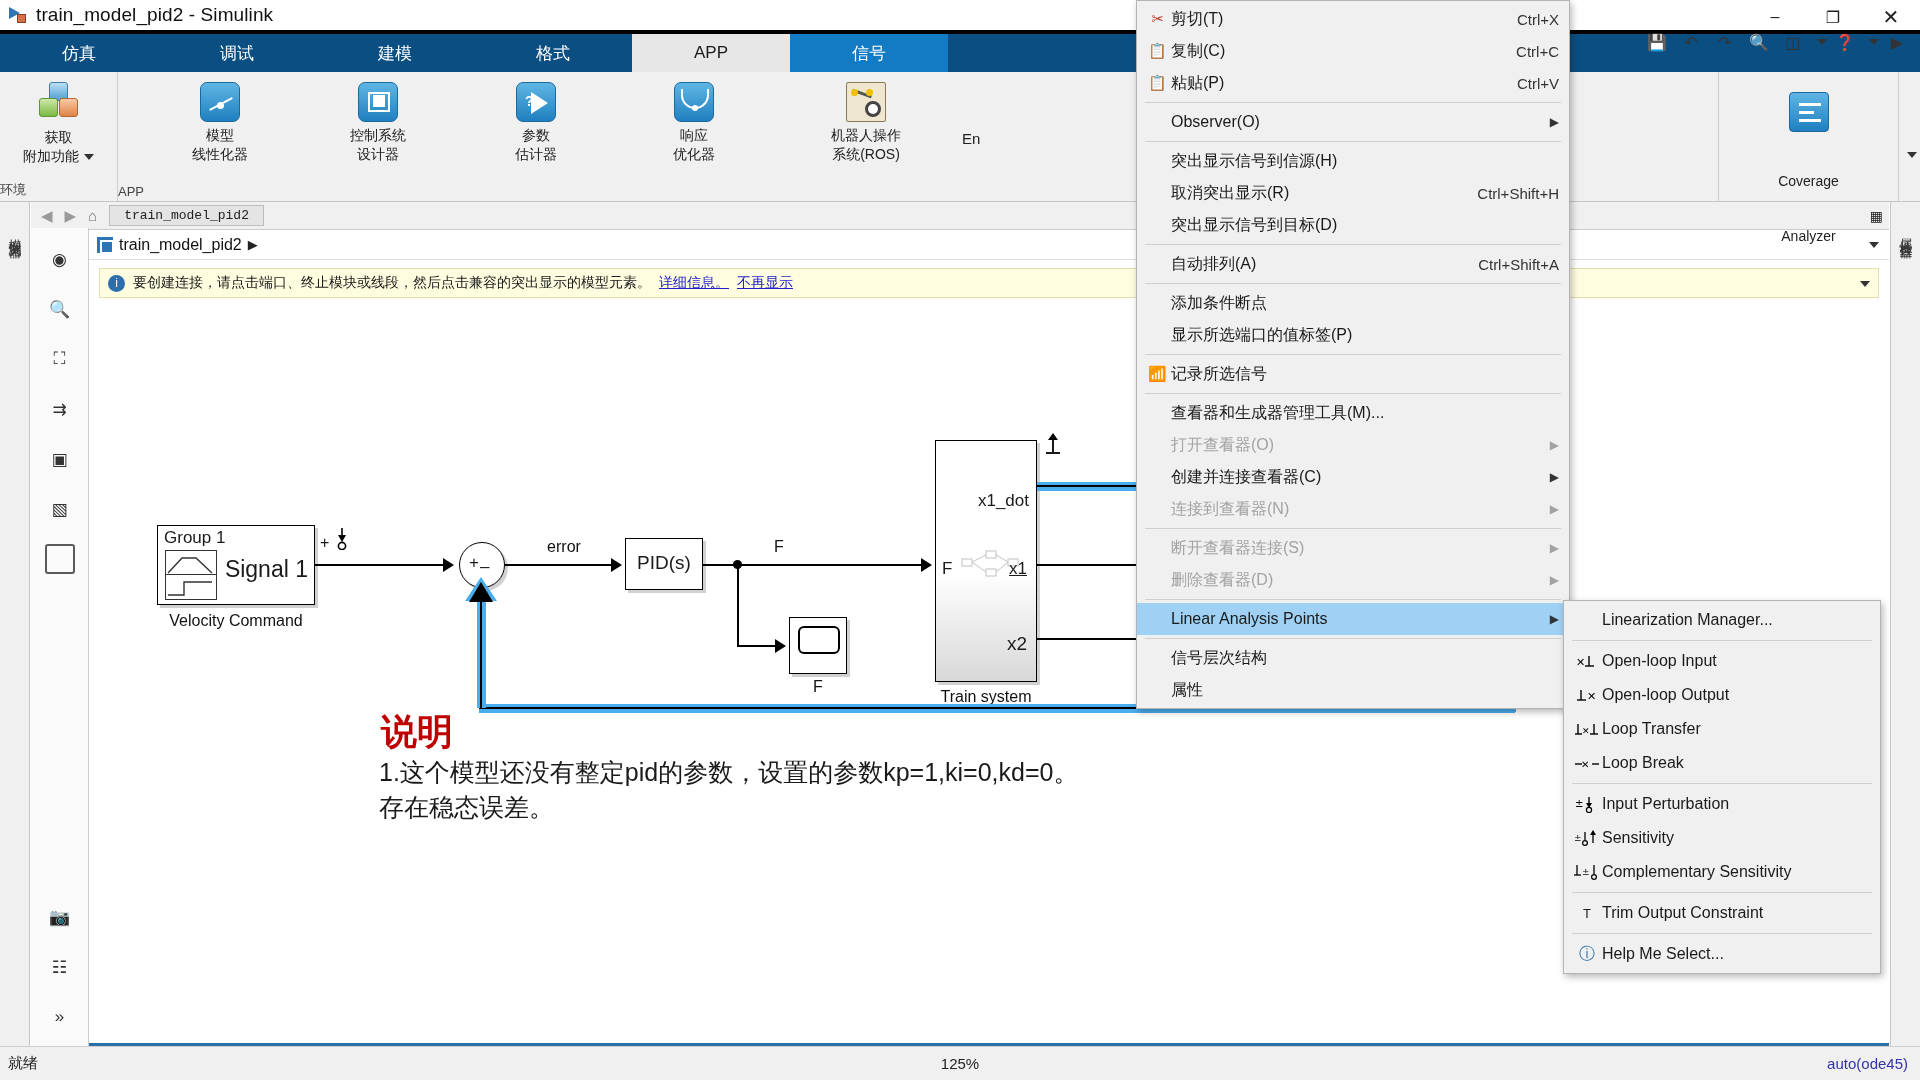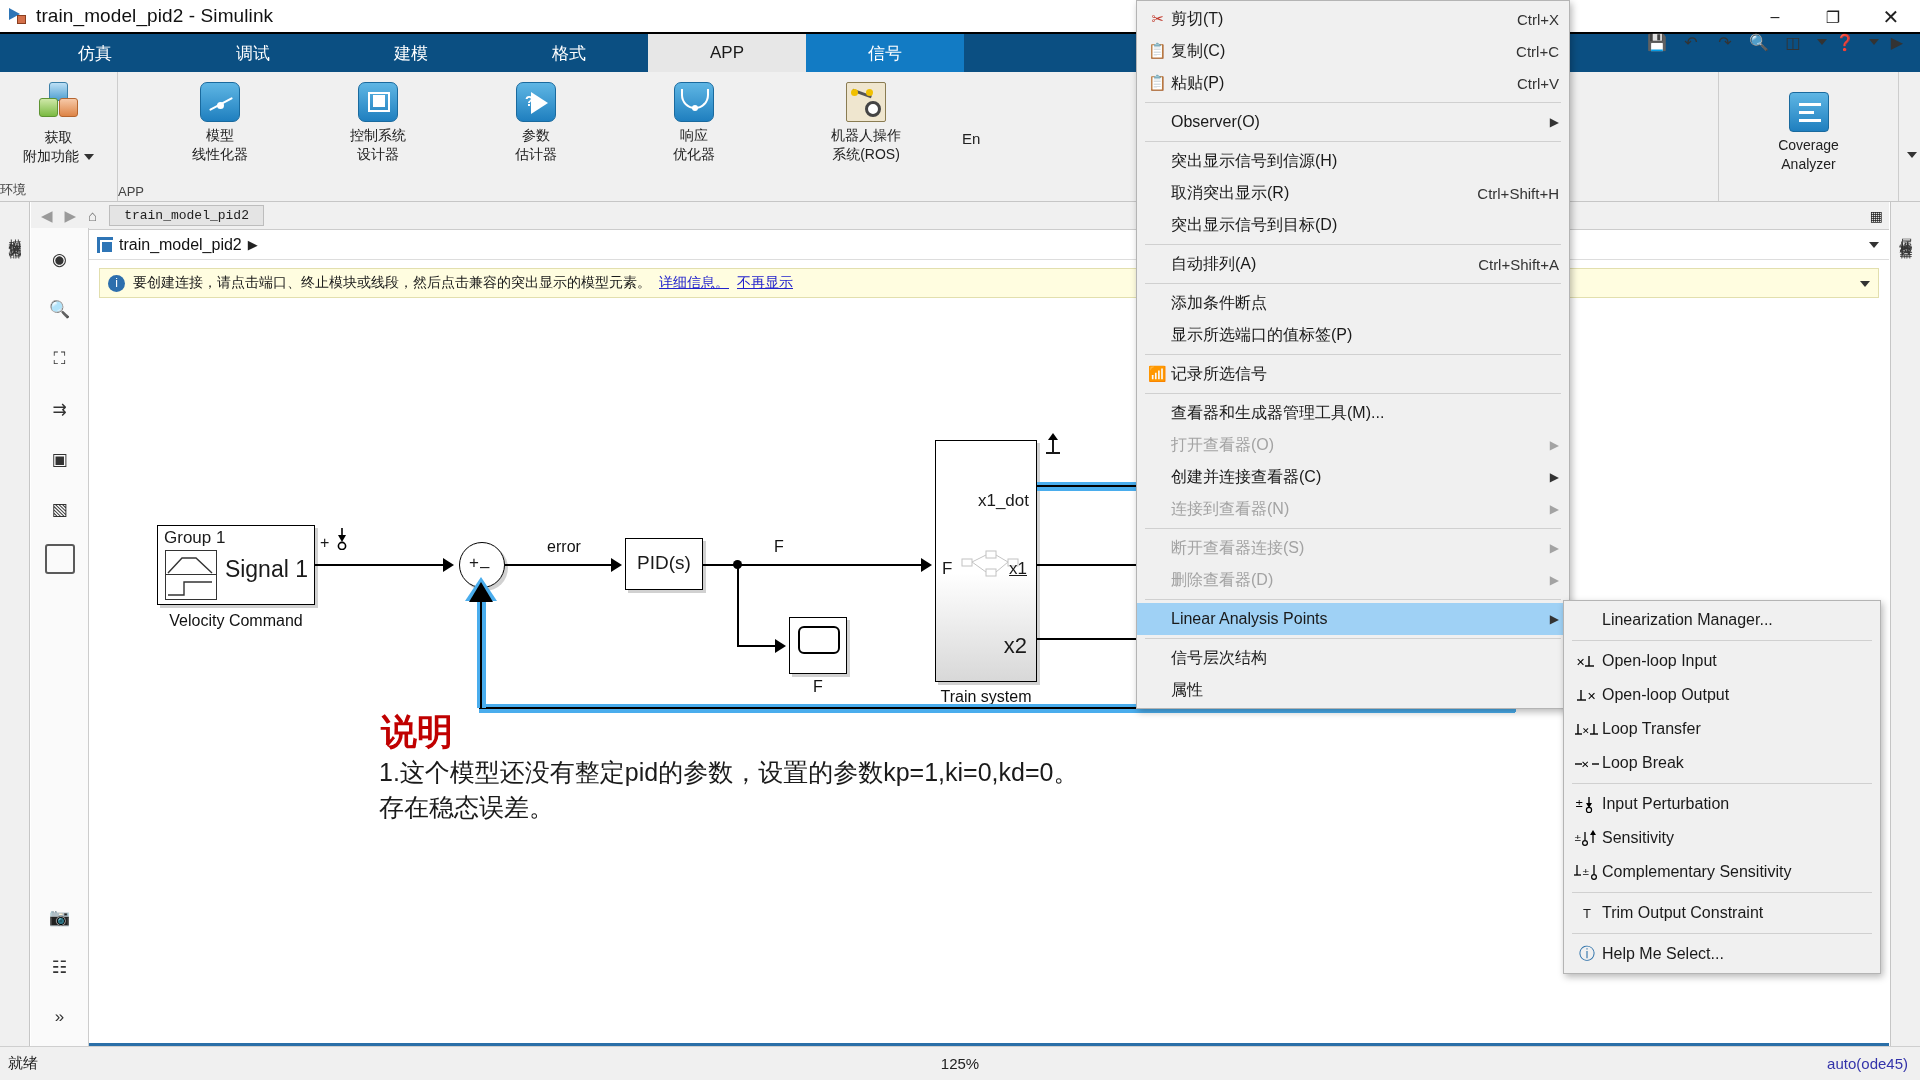--- a/index.html
+++ b/index.html
@@ -8,40 +8,40 @@
     font-family: "Liberation Sans", "DejaVu Sans", sans-serif;
     font-size: 14px;
     background:#ffffff;
     color:#1a1a1a;
     position:relative;
   }
 
   
   .titlebar{
     height:34px; background:#ffffff; display:flex; align-items:center;
-    border-bottom:2px solid #000000; position:relative; z-index:5;
+    border-bottom:4px solid #000000; position:relative; z-index:5;
   }
   .titlebar .tb-icon{ margin-left:8px; width:20px;height:20px; position:relative;}
   .tb-icon .tri{
     width:0;height:0;border-left:11px solid #2e75b6;
     border-top:6px solid transparent;border-bottom:6px solid transparent;
     position:absolute; left:1px; top:2px;
   }
   .tb-icon .sq{
     width:9px;height:9px;background:#d4704a;border:1px solid #8a3f20;
     position:absolute;left:9px;top:9px;
   }
   .titlebar .tb-title{ margin-left:8px; font-size:19px; color:#111; letter-spacing:0.1px;}
   .win-btns{ position:absolute; right:0; top:0; height:34px; display:flex;}
   .win-btn{ width:58px;height:34px; display:flex;align-items:center;justify-content:center;
             font-size:16px; color:#222; }
   .win-btn.close{ font-size:20px; }
 
   
-  .tabsbar{ height:38px; background:#0b4f82; display:flex; align-items:stretch; position:relative; z-index:5;padding-left:16px;}
+  .tabsbar{ height:38px; background:#0b4f82; display:flex; align-items:stretch; position:relative; z-index:5;}
   .tab{ width:158px; display:flex;align-items:center;justify-content:center;
         color:#ffffff; font-size:17px; }
   .tab.active{ background:#e7e7e7; color:#1a1a1a; }
   .tab.alt{ background:#127bc4; color:#ffffff; }
 
   
   .ribbon{ height:130px; background:#f0f0f0; border-bottom:1px solid #c6c6c6;
            display:flex; position:relative; z-index:4;}
   .rgroup{ display:flex; flex-direction:column; align-items:center; justify-content:flex-start;
            position:relative; padding-top:6px;}
@@ -277,21 +277,21 @@
       <div class="cap">机器人操作</div>
       <div class="cap">系统(ROS)</div>
     </div>
 
     <div style="margin-left:26px; margin-top:52px; font-size:15px; color:#222;">En</div>
 
     <div class="glabel">APP</div>
   </div>
 
   <div class="rgroup" style="width:180px; border-left:1px solid #cdcdcd;">
-    <div class="bigbtn" style="width:140px; margin-top:10px;">
+    <div class="bigbtn" style="width:140px; margin-top:10px;gap:36px;">
       <div class="ico cov">
         <div class="bar" style="top:10px;width:22px;"></div>
         <div class="bar" style="top:18px;width:15px;"></div>
         <div class="bar" style="top:26px;width:22px;"></div>
       </div>
       <div class="cap">Coverage</div>
       <div class="cap">Analyzer</div>
     </div>
   </div>
 
@@ -414,21 +414,21 @@
 
     <div class="blk" style="left:700px; top:317px; width:58px; height:57px;">
       <div style="position:absolute; left:8px; top:8px; width:42px; height:28px; border:2.4px solid #000; border-radius:6px;"></div>
     </div>
     <div class="blklabel" style="left:700px; top:378px; width:58px;">F</div>
 
     <div class="blk" style="left:846px; top:140px; width:102px; height:242px; background:linear-gradient(#ffffff 0%,#ffffff 55%,#d8d8d8 100%);">
       <div style="position:absolute; right:7px; top:50px; font-size:17px;">x1_dot</div>
       <div style="position:absolute; left:6px; top:118px; font-size:17px;">F</div>
       <div style="position:absolute; right:9px; top:118px; font-size:17px;text-decoration:underline;">x1</div>
-      <div style="position:absolute; right:9px; top:192px; font-size:22px;">x2</div>
+      <div style="position:absolute; right:9px; top:192px; font-size:19px;">x2</div>
       <svg width="64" height="34" style="position:absolute; left:24px; top:108px; opacity:0.35;">
         <rect x="2" y="10" width="10" height="7" fill="none" stroke="#555"></rect>
         <rect x="26" y="2" width="10" height="7" fill="none" stroke="#555"></rect>
         <rect x="26" y="20" width="10" height="7" fill="none" stroke="#555"></rect>
         <rect x="48" y="10" width="10" height="7" fill="none" stroke="#555"></rect>
         <line x1="12" y1="13" x2="26" y2="6" stroke="#555"></line>
         <line x1="12" y1="13" x2="26" y2="23" stroke="#555"></line>
         <line x1="36" y1="6" x2="48" y2="13" stroke="#555"></line>
         <line x1="36" y1="23" x2="48" y2="13" stroke="#555"></line>
       </svg>

